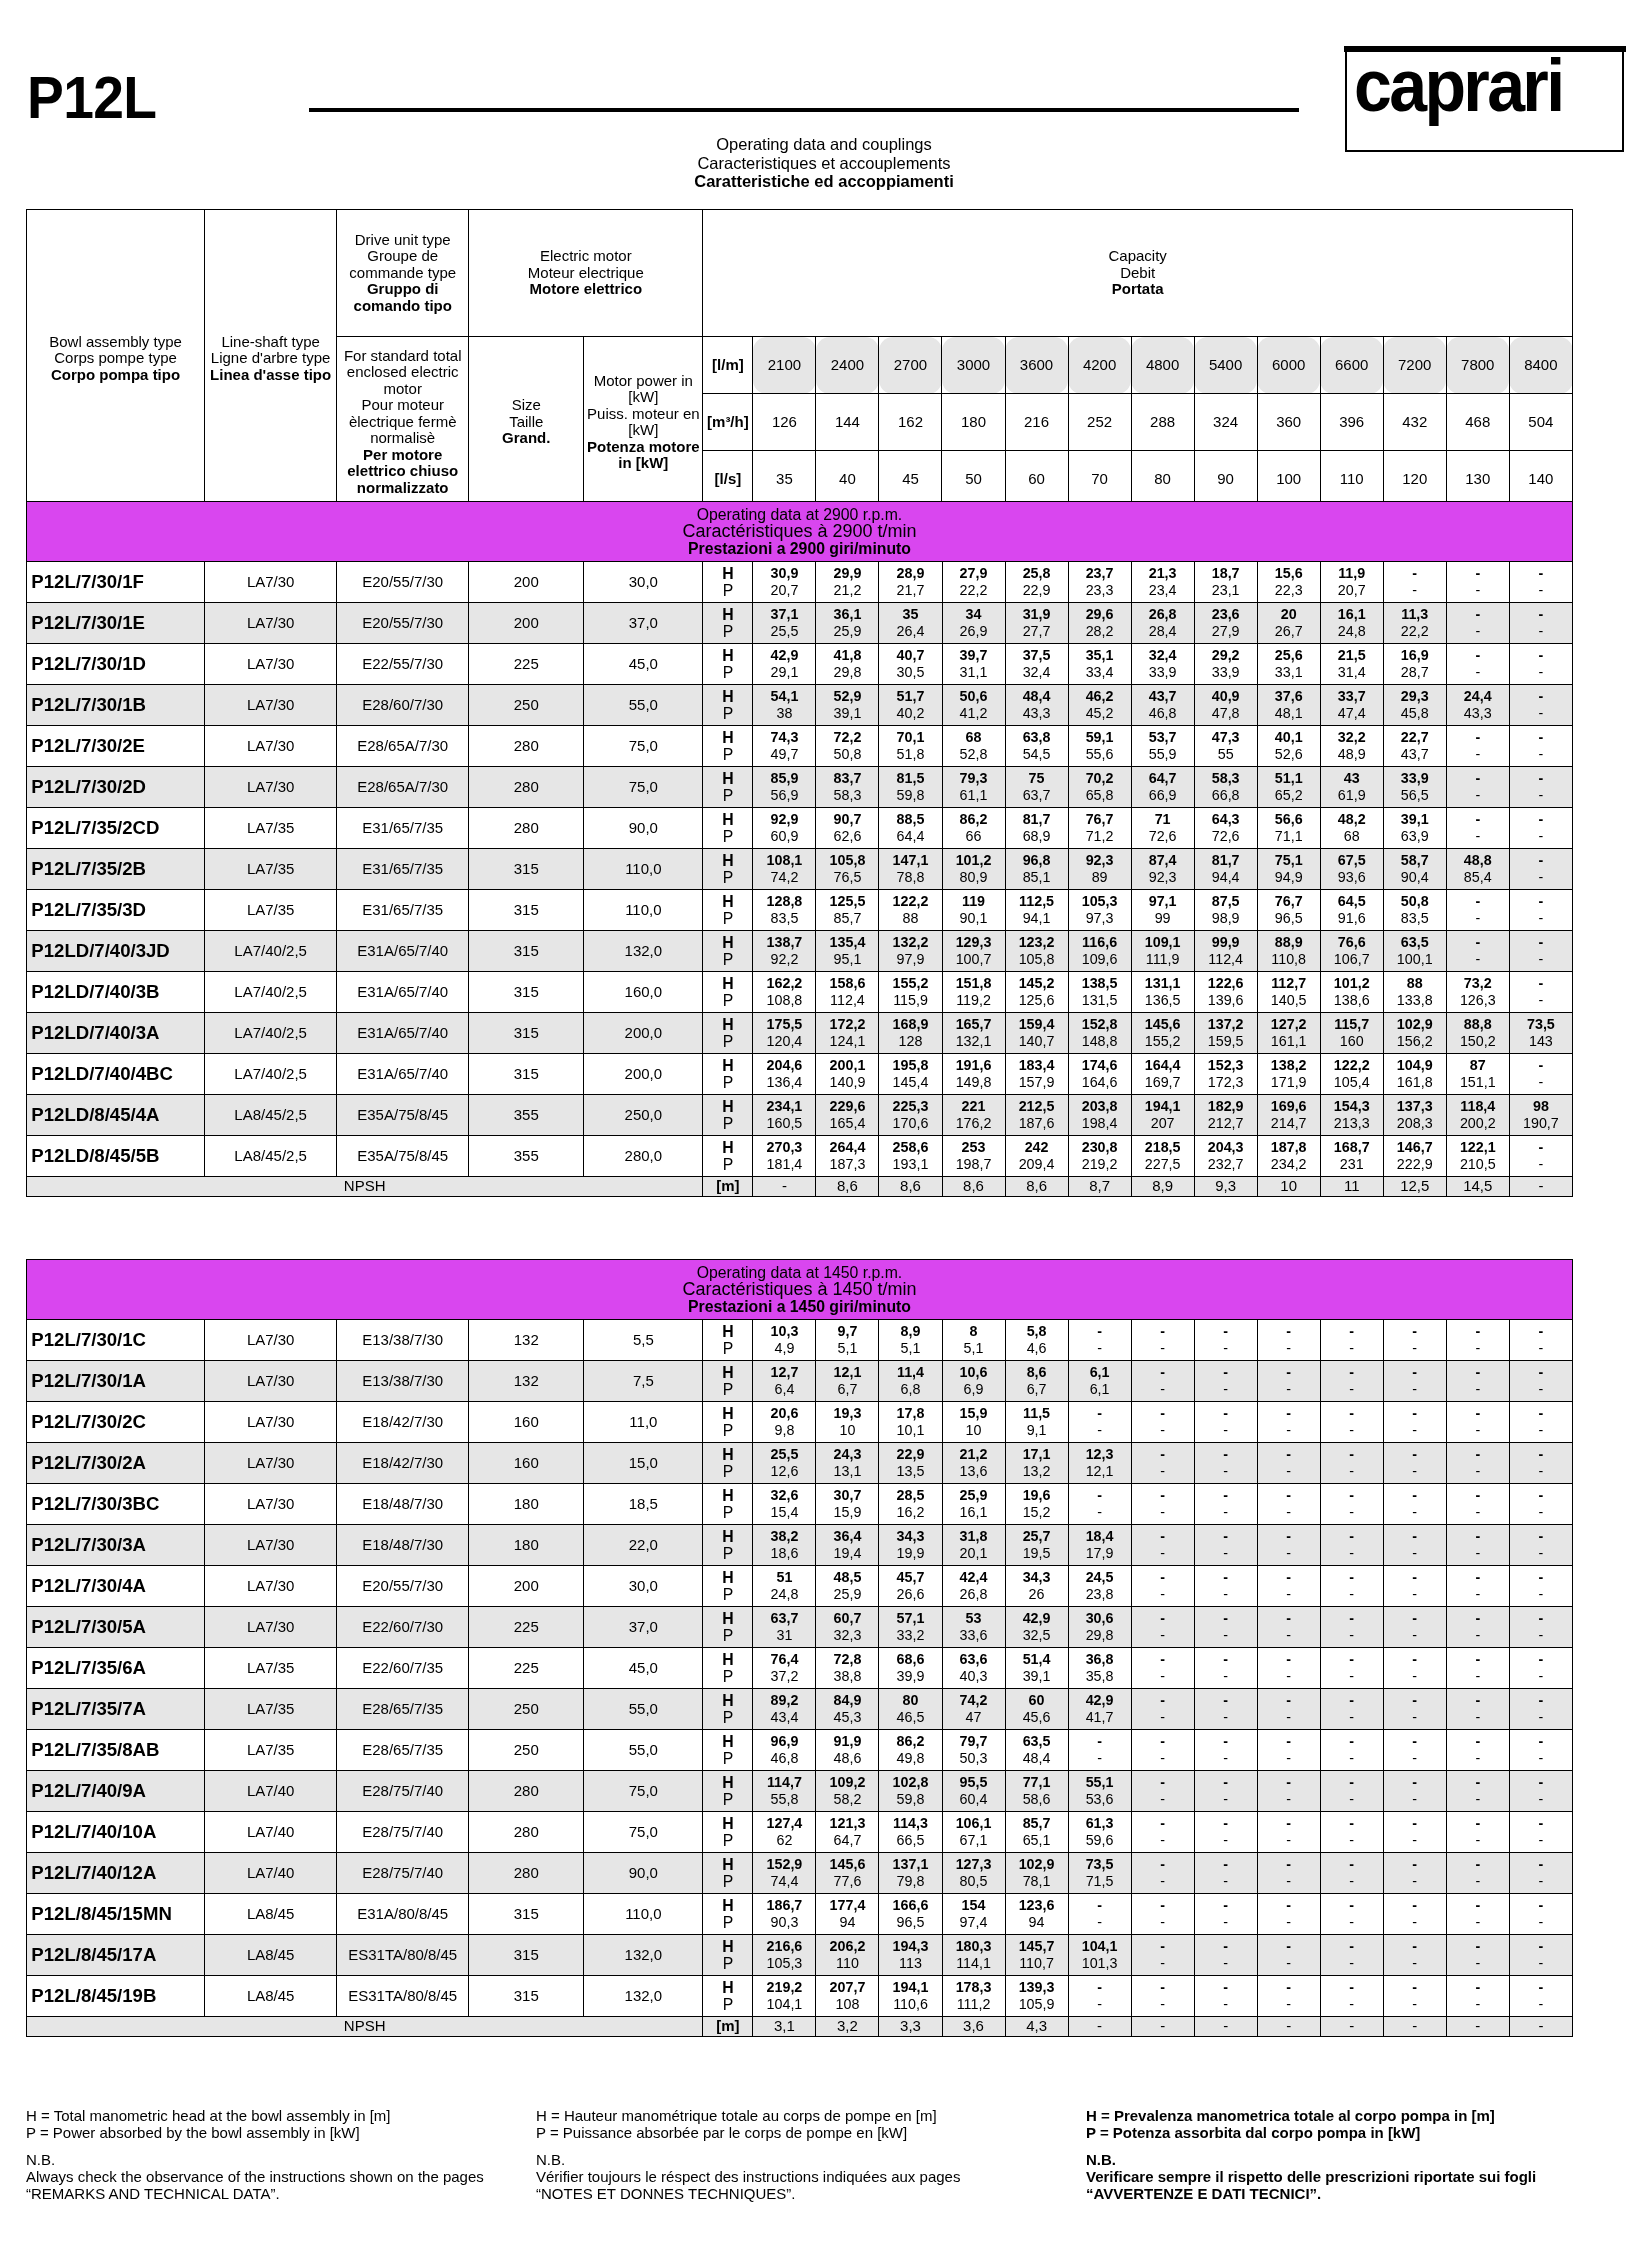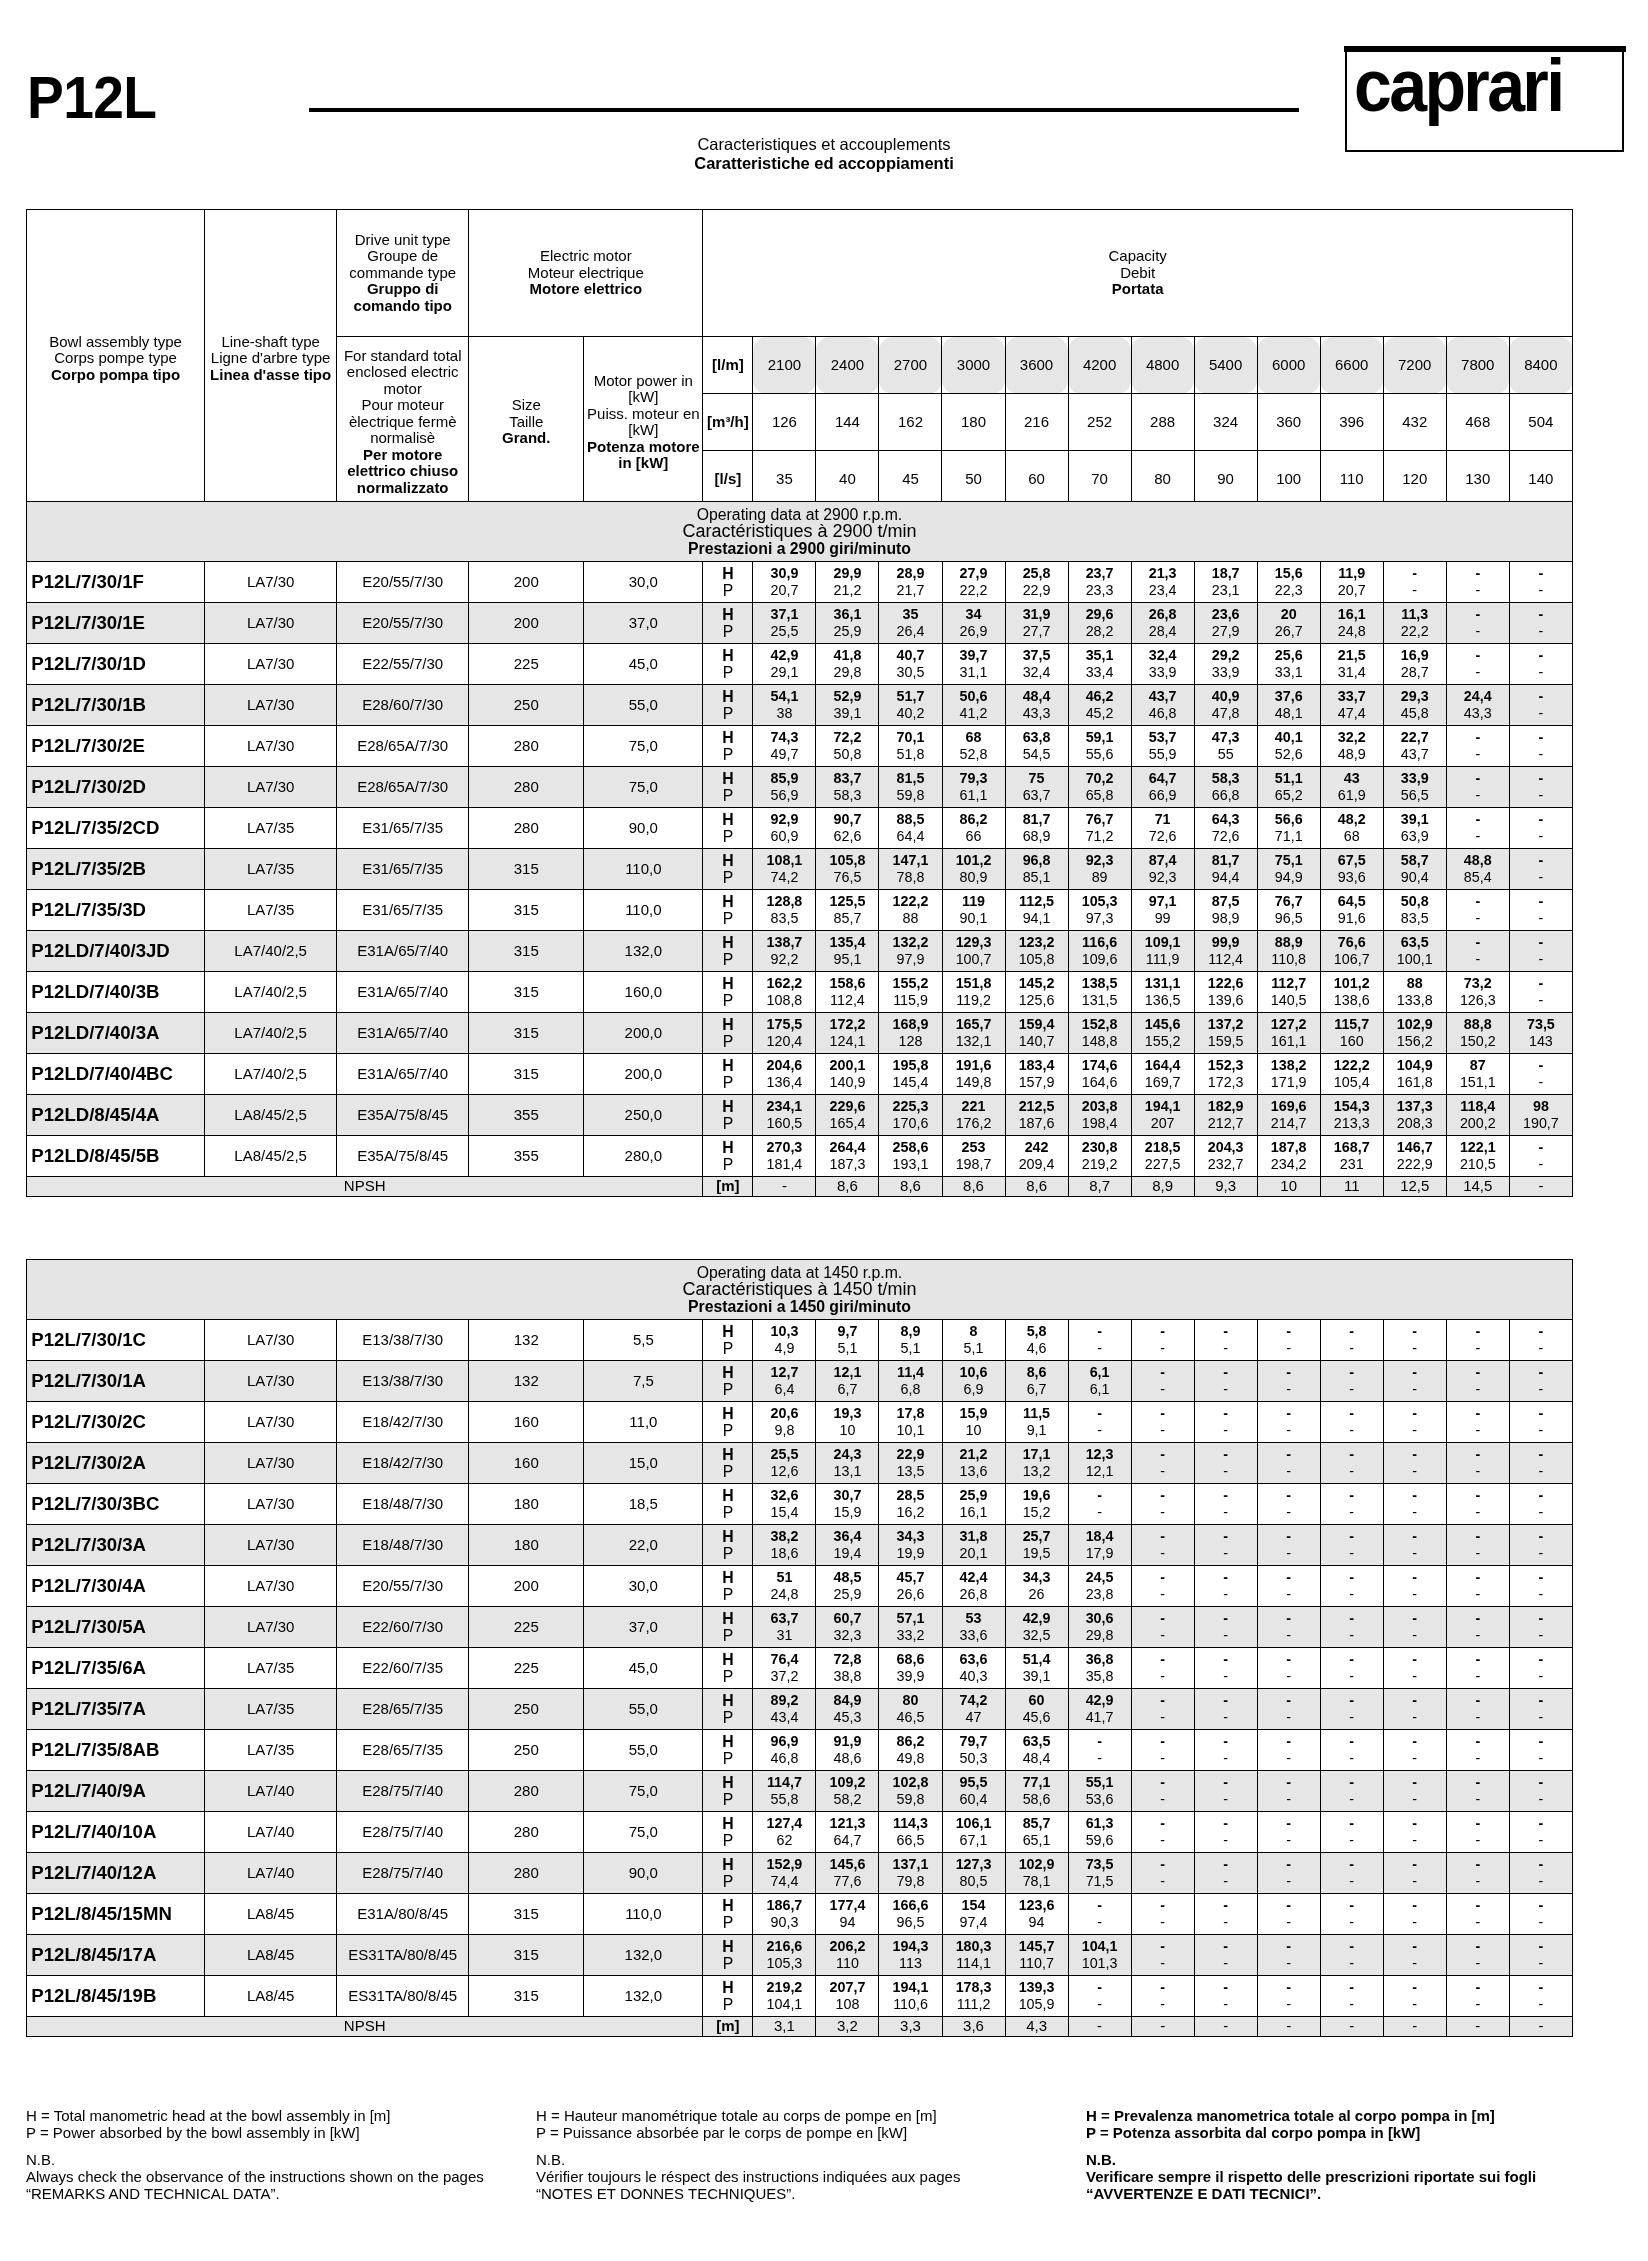--- a/index.html
+++ b/index.html
@@ -10,21 +10,21 @@
   #logo .bar{position:absolute;left:-2.9px;top:0;width:282px;height:6.4px;background:#000;}
   #logo .txt{position:absolute;left:7.2px;top:-2.9px;font-size:74px;font-weight:bold;letter-spacing:-2.9px;line-height:86px;transform:scaleX(0.92);transform-origin:left;}
   #subtitle{position:absolute;left:0;width:1648px;top:135px;text-align:center;font-size:16.5px;line-height:18.6px;}
   .it{} .b{font-weight:bold;}
   table{border-collapse:collapse;position:absolute;left:26px;table-layout:fixed;}
   td{border:1.4px solid #000;padding:0;text-align:center;vertical-align:middle;font-size:15px;line-height:16.5px;overflow:hidden;}
   #hdr{top:209px;width:1547px;}
   #hdr td{font-size:15px;line-height:16.5px;}
   #hdr .q{background:#e6e6e6;border-radius:14px;}
   .sect{width:1547px;}
-  .sect .sh td{background:#e5e5e5;font-size:15.8px;line-height:17px;height:59px;}
+  .sect .sh td{background:#d946ef;font-size:15.8px;line-height:17px;height:59px;}
   .sect .sh td .big{font-size:18px;}
   .sect .row td{height:40px;}
   .sect .row.alt td{background:#e6e6e6;}
   .sect .row td.model{text-align:left;padding-left:4.3px;font-weight:bold;font-size:18.6px;}
   .sect .row td.hp{font-size:15.8px;line-height:17px;}
   .sect .row td.hp span{display:block;}
   .sect .row td.v{font-size:14.3px;line-height:17px;}
   .sect .row td.v .h{display:block;font-weight:bold;}
   .sect .row td.v .p{display:block;}
   .sect .npsh td{background:#e6e6e6;height:18.6px;font-size:15px;}
@@ -37,20 +37,21 @@
 <body>
 
 <div id="title">P12L</div>
 <div id="rule"></div>
 <div id="logo">
     <div class="bar"></div>
     <div class="txt">caprari</div>
   </div>
 
 <div id="subtitle">
+  <div>Operating data and couplings</div>
   <div class="it">Caracteristiques et accouplements</div>
   <div class="b">Caratteristiche ed accoppiamenti</div>
 </div>
 
 <table id="hdr">
   <colgroup>
     <col style="width:178px">
       <col style="width:132px">
       <col style="width:132px">
       <col style="width:115px">

